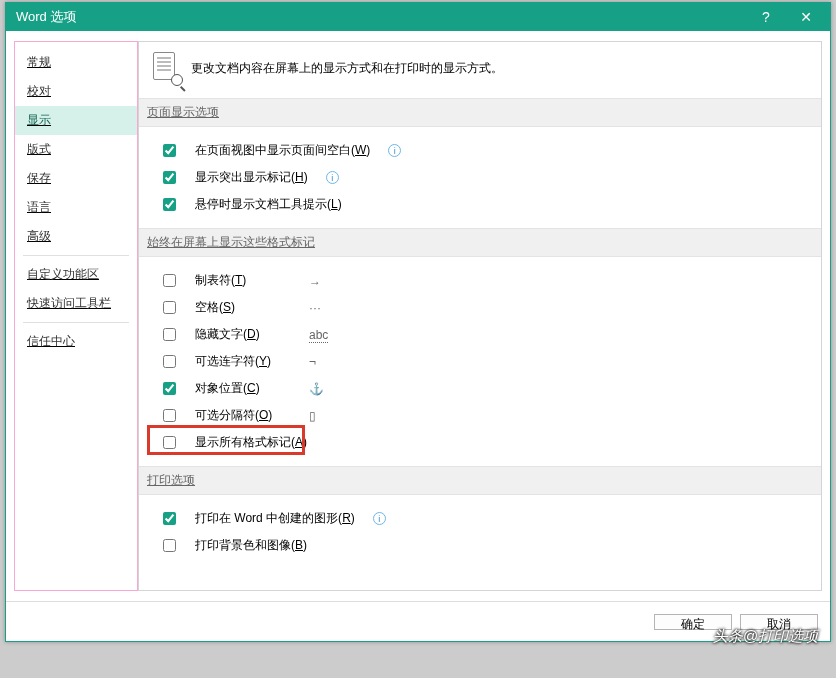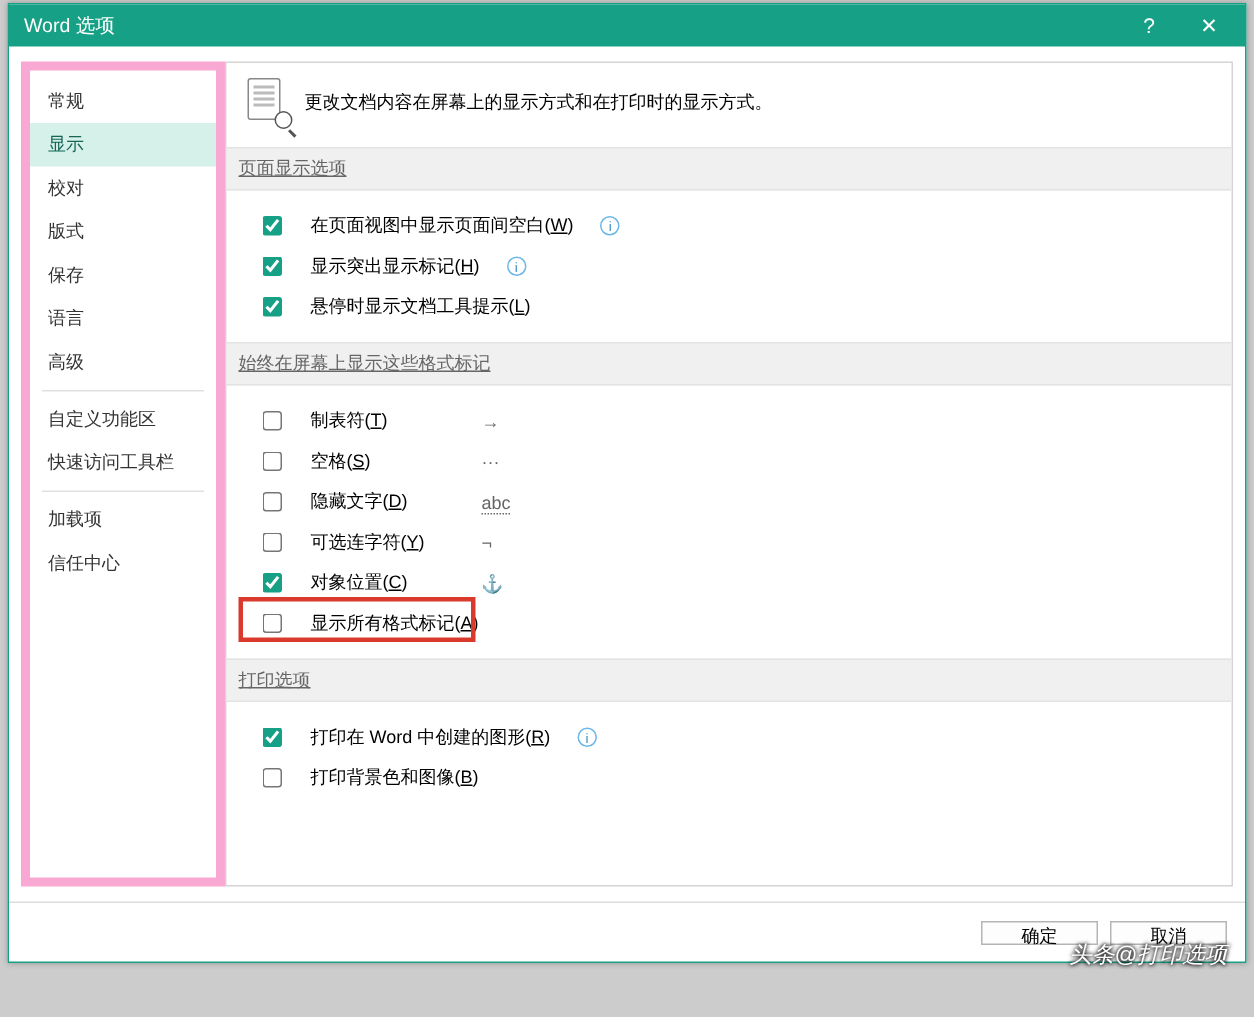--- a/index.html
+++ b/index.html
@@ -38,26 +38,27 @@
     width: 40px; height: 28px;
     display: flex; align-items: center; justify-content: center;
     font-size: 14px;
   }
   .body {
     flex: 1;
     display: flex;
     min-height: 0;
   }
   .sidebar {
-    width: 136px;
+    width: 124px;
     border-right: 1px solid #ddd;
     padding: 6px 0;
     margin: 10px 0 10px 8px;
-    border: 6px solid #f9a8d4;
+    border: 1px solid #f9a8d4;
     overflow: hidden;
+    text-decoration: underline;
   }
   .sidebar .item {
     padding: 6px 12px;
     color: #333;
     cursor: pointer;
   }
   .sidebar .item.active {
     background: #d6f0ea;
     color: #146655;
   }
@@ -194,35 +195,34 @@
   <div class="titlebar">
     <span class="title">Word 选项</span>
     <span class="btn">?</span>
     <span class="btn">✕</span>
   </div>
 
   <div class="body">
     <div class="sidebar">
       <div id="side-g1">
           <div class="item">常规</div>
+          <div class="item">校对</div>
           <div class="item active">显示</div>
-          <div class="item">校对</div>
           <div class="item">版式</div>
           <div class="item">保存</div>
           <div class="item">语言</div>
           <div class="item">高级</div>
         </div>
       <div class="sep"></div>
       <div id="side-g2">
           <div class="item">自定义功能区</div>
           <div class="item">快速访问工具栏</div>
         </div>
       <div class="sep"></div>
       <div id="side-g3">
-          <div class="item">加载项</div>
           <div class="item">信任中心</div>
         </div>
     </div>
 
     <div class="main">
 
       <div class="header-row">
         <div class="header-icon">
           <div class="page"></div>
             <div class="mag"></div>
@@ -268,20 +268,25 @@
           <div class="opt">
             <input type="checkbox" style="">
             <span class="lbl">可选连字符(<u>Y</u>)</span>
             <span class="sym">¬</span>
           </div>
           <div class="opt">
             <input type="checkbox" checked="" style="">
             <span class="lbl">对象位置(<u>C</u>)</span>
             <span class="sym">⚓</span>
           </div>
+          <div class="opt">
+            <input type="checkbox" style="">
+            <span class="lbl">可选分隔符(<u>O</u>)</span>
+            <span class="sym">▯</span>
+          </div>
           <div class="opt" style="position: relative;">
             <input type="checkbox" style="">
             <span class="lbl">显示所有格式标记(<u>A</u>)</span>
             <div class="highlight-box" style="left: -6px; top: -4px; width: 158px; height: 30px;"></div>
           </div>
         </div>
 
       <div class="section-head">打印选项</div>
       <div id="sec-print">
           <div class="opt">

